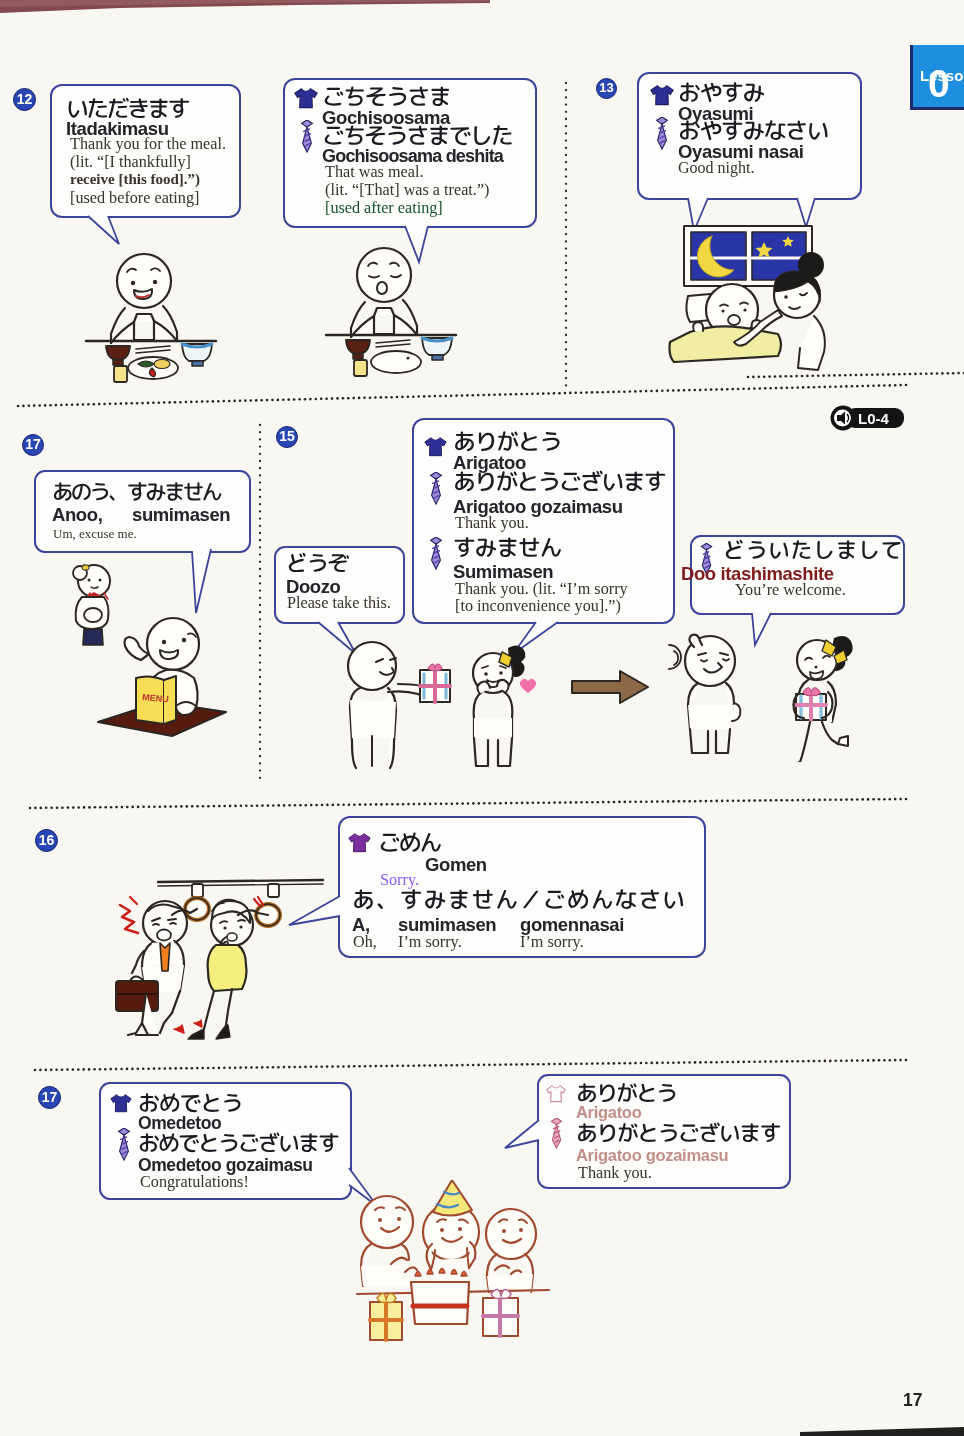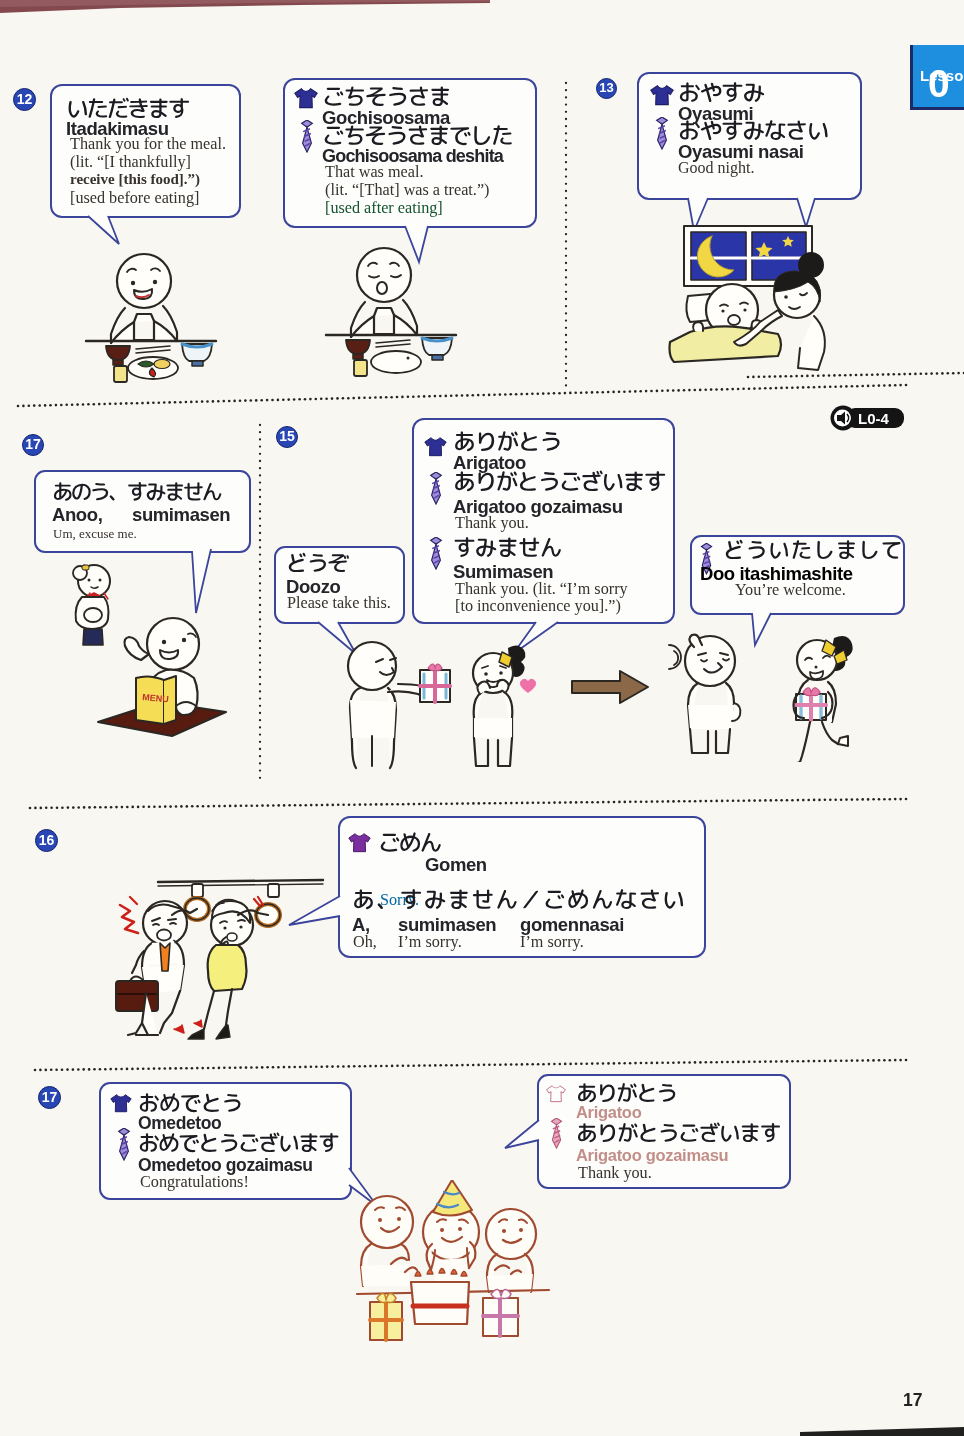--- a/index.html
+++ b/index.html
@@ -898,21 +898,21 @@
 <svg style="position:absolute;left:723px;top:539px;overflow:visible" width="187" height="24" fill="#1c1b22">
     <use href="#k3069" transform="translate(0.0,18.9) scale(0.0220,-0.0220)"></use>
     <use href="#k3046" transform="translate(22.5,18.9) scale(0.0220,-0.0220)"></use>
     <use href="#k3044" transform="translate(45.0,18.9) scale(0.0220,-0.0220)"></use>
     <use href="#k305f" transform="translate(67.5,18.9) scale(0.0220,-0.0220)"></use>
     <use href="#k3057" transform="translate(90.0,18.9) scale(0.0220,-0.0220)"></use>
     <use href="#k307e" transform="translate(112.5,18.9) scale(0.0220,-0.0220)"></use>
     <use href="#k3057" transform="translate(135.0,18.9) scale(0.0220,-0.0220)"></use>
     <use href="#k3066" transform="translate(157.5,18.9) scale(0.0220,-0.0220)"></use>
   </svg>
-<div style="position:absolute;left:700px;top:563px;font-family:'Liberation Sans',sans-serif;font-size:18.5px;font-weight:700;color:#000000;letter-spacing:-0.4px;white-space:pre;">Doo itashimashite</div>
+<div style="position:absolute;left:681px;top:563px;font-family:'Liberation Sans',sans-serif;font-size:18.5px;font-weight:700;color:#7f1d1d;letter-spacing:-0.4px;white-space:pre;">Doo itashimashite</div>
 <div style="position:absolute;left:735px;top:581px;font-family:'Liberation Serif',serif;font-size:16.2px;font-weight:400;color:#37322e;letter-spacing:0;white-space:pre;">You’re welcome.</div>
 <svg style="position:absolute;left:828px;top:403px" width="78" height="30">
     <rect x="18" y="5" rx="9" ry="9" width="58" height="20" fill="#141414"></rect>
     <circle cx="15" cy="15" r="12.5" fill="#141414"></circle>
     <circle cx="14.5" cy="15" r="8.5" fill="#fff"></circle>
     <polygon points="9,12 13,12 17,8.5 17,21.5 13,18 9,18" fill="#141414"></polygon>
     <path d="M19 11 A6 6 0 0 1 19 19 M21.5 9 A8.5 8.5 0 0 1 21.5 21" stroke="#141414" stroke-width="1.6" fill="none"></path>
     <text x="30" y="21" font-family="Liberation Sans,sans-serif" font-size="15" font-weight="700" fill="#fff">L0-4</text>
   </svg>
 <div style="position:absolute;left:35px;top:829px;width:23px;height:23px;border-radius:50%;background:#2847b4;border:1.5px solid #17246c;box-sizing:border-box;color:#fff;font-family:&quot;Liberation Sans&quot;,sans-serif;font-weight:700;font-size:14px;text-align:center;line-height:20px">16</div>
@@ -924,21 +924,21 @@
 <svg style="position:absolute;left:348px;top:833px" width="23" height="20" viewBox="0 0 34 30">
     <path d="M10.5 1 L1 7.5 L5 13.5 L8.5 11 L8 28 L26 28 L25.5 11 L29 13.5 L33 7.5 L23.5 1 C21 5.5 13 5.5 10.5 1 Z" fill="#7b2f9e" stroke="#4a1a66" stroke-width="1.5"></path>
     <path d="M11.5 1.2 C14 4.8 20 4.8 22.5 1.2 C20 3 14 3 11.5 1.2 Z" fill="#fff" opacity="0.9"></path>
   </svg>
 <svg style="position:absolute;left:378px;top:831px;overflow:visible" width="69" height="25" fill="#1c1b22">
     <use href="#k3054" transform="translate(0.0,19.8) scale(0.0230,-0.0230)"></use>
     <use href="#k3081" transform="translate(20.7,19.8) scale(0.0230,-0.0230)"></use>
     <use href="#k3093" transform="translate(41.3,19.8) scale(0.0230,-0.0230)"></use>
   </svg>
 <div style="position:absolute;left:378px;top:854px;font-family:'Liberation Sans',sans-serif;font-size:18.5px;font-weight:700;color:#24242a;letter-spacing:-0.4px;white-space:pre;margin-left:47px;">Gomen</div>
-<div style="position:absolute;left:380px;top:871px;font-family:'Liberation Serif',serif;font-size:16.2px;font-weight:400;color:#0369a1;letter-spacing:0;white-space:pre;margin-top:20px;">Sorry.</div>
+<div style="position:absolute;left:380px;top:871px;font-family:'Liberation Serif',serif;font-size:16.2px;font-weight:400;color:#8b5cf6;letter-spacing:0;white-space:pre;">Sorry.</div>
 <svg style="position:absolute;left:352px;top:888px;overflow:visible" width="341" height="25" fill="#1c1b22">
     <use href="#k3042" transform="translate(0.0,19.8) scale(0.0230,-0.0230)"></use>
     <use href="#k3001" transform="translate(23.9,19.8) scale(0.0230,-0.0230)"></use>
     <use href="#k3059" transform="translate(47.7,19.8) scale(0.0230,-0.0230)"></use>
     <use href="#k307f" transform="translate(71.6,19.8) scale(0.0230,-0.0230)"></use>
     <use href="#k307e" transform="translate(95.4,19.8) scale(0.0230,-0.0230)"></use>
     <use href="#k305b" transform="translate(119.3,19.8) scale(0.0230,-0.0230)"></use>
     <use href="#k3093" transform="translate(143.1,19.8) scale(0.0230,-0.0230)"></use>
     <use href="#kff0f" transform="translate(167.0,19.8) scale(0.0230,-0.0230)"></use>
     <use href="#k3054" transform="translate(190.9,19.8) scale(0.0230,-0.0230)"></use>

